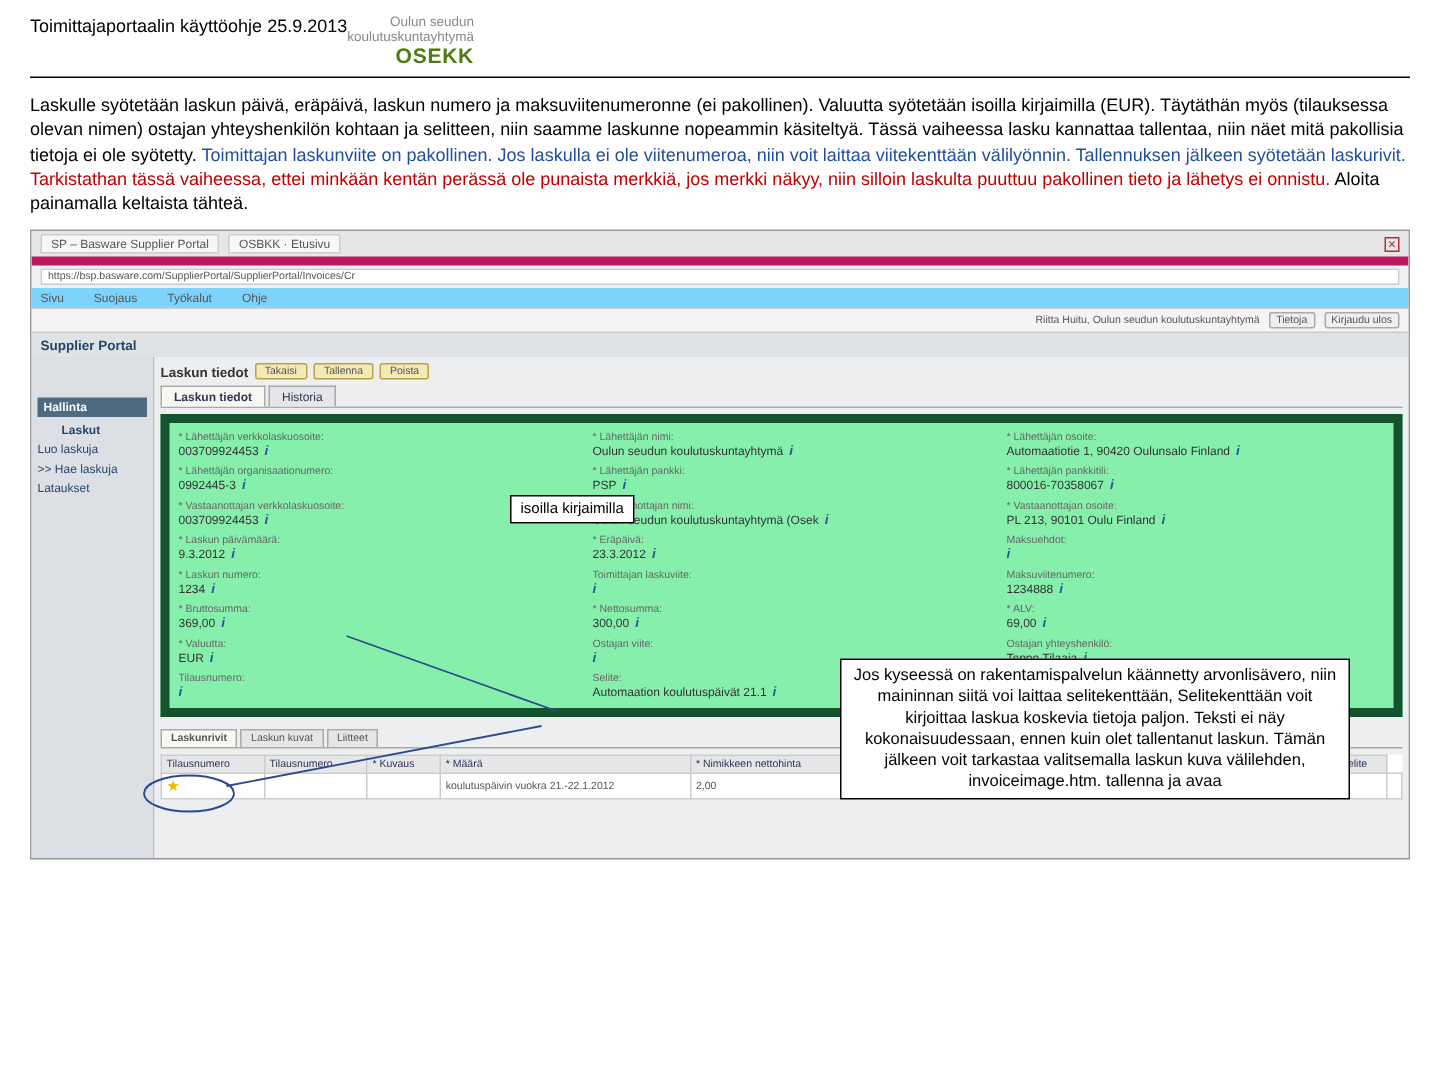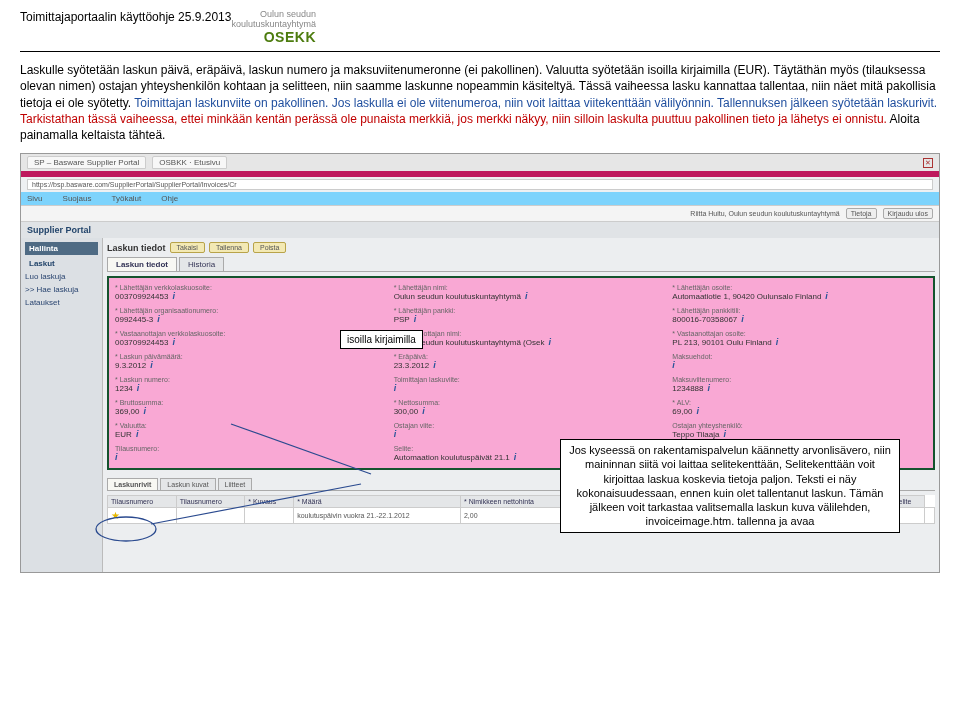--- a/index.html
+++ b/index.html
@@ -44,30 +44,30 @@
   }
   .browser-bar { background: #e6e6e6; border-bottom: 6px solid #be185d; padding: 2px 6px; display:flex; gap:4px; align-items:center; }
   .tab { background: #f7f7f7; border:1px solid #ccc; padding:1px 6px; margin-right:2px; font-size:8px; border-radius:2px 2px 0 0; }
   .close-box { width:10px; height:10px; border:1px solid #a33; display:inline-flex; align-items:center; justify-content:center; color:#a33; font-size:7px; margin-left:auto; }
   .addr-bar { background:#fff; border:1px solid #ccc; margin:2px 6px; padding:1px 4px; font-size:7px; color:#555; }
   .toolbar-row { display:flex; gap:20px; padding:2px 6px; background:#7dd3fc; border-bottom:1px solid #ccc; font-size:8px; }
   .user-bar { display:flex; justify-content:flex-end; gap:6px; padding:2px 6px; background:#f4f4f4; border-bottom:1px solid #ccc; font-size:7px; align-items:center;}
   .btn { border:1px solid #aaa; background:#eee; padding:1px 4px; border-radius:2px; font-size:7px; }
   .portal-body { display:flex; height: 340px; }
   .sidebar { width: 82px; background:#dce0e4; border-right:1px solid #bbb; padding:4px; }
-  .sidebar-title { background:#4f6b84; color:#fff; padding:2px 4px; font-weight:bold; font-size:8px; margin-bottom:4px; width:100%; }
+  .sidebar-title { background:#4f6b84; color:#fff; padding:2px 4px; font-weight:bold; font-size:8px; margin-bottom:4px; width:100%;margin-top:23px; }
   .sidebar-item { color:#2a4570; padding:2px 0; font-size:8px; }
   .main-area { flex:1; padding:4px; background:#eceef0; position:relative; }
   .main-header { display:flex; gap:4px; align-items:center; margin-bottom:4px;}
   .main-header .main-title { font-weight:bold; font-size:9px; color:#333;}
   .action-btn { background:#f3e9b4; border:1px solid #b8a34a; padding:1px 6px; font-size:7px; border-radius:2px; }
   .tab-row { display:flex; gap:0; border-bottom:1px solid #aaa; margin-bottom:4px;}
   .tab-row .ftab { background:#e4e6e8; border:1px solid #aaa; border-bottom:none; padding:2px 8px; font-size:8px; color:#335; margin-right:2px;}
   .tab-row .ftab.active { background:#f8f8f3; font-weight:bold;}
-  .form-area { background:#f9a8d4; border:2px solid #14532d; padding:6px; display:flex; gap:24px; }
+  .form-area { background:#86efac; border:6px solid #14532d; padding:6px; display:flex; gap:24px; }
   .form-col { flex:1; display:flex; flex-direction:column; gap:6px;}
   .form-field .fl { color:#666; font-size:7px; }
   .form-field .fv { color:#333; font-size:8px; display:flex; align-items:center; gap:4px;}
   .info-i { color:#2a5599; font-weight:bold; font-style:italic; font-size:9px;}
   .rows-area { margin-top:8px;}
   .subtabs { display:flex; gap:2px; border-bottom:1px solid #aaa; margin-bottom:4px;}
   .subtabs .st { background:#e4e6e8; border:1px solid #aaa; border-bottom:none; padding:2px 6px; font-size:7px;}
   .subtabs .st.active { background:#f8f8f3; font-weight:bold;}
   .grid { width:100%; border-collapse:collapse; background:#fff; font-size:7px;}
   .grid th, .grid td { border:1px solid #ccc; padding:2px 3px; text-align:left; }
@@ -125,21 +125,21 @@
   <div class="user-bar">
     <span>Riitta Huitu, Oulun seudun koulutuskuntayhtymä</span>
     <span class="btn">Tietoja</span>
     <span class="btn">Kirjaudu ulos</span>
   </div>
   <div style="background:#e0e3e6;padding:3px 6px;font-weight:bold;color:#23456b;font-size:9px;">Supplier Portal</div>
 
   <div class="portal-body">
     <div class="sidebar">
       <div class="sidebar-title">Hallinta</div>
-      <div style="font-weight:bold;font-size:8px;color:#23456b;margin:2px 4px;">Laskut</div>
+      <div style="font-weight:bold;font-size:8px;color:#23456b;margin:2px 16px;">Laskut</div>
       <div class="sidebar-item">Luo laskuja</div>
       <div class="sidebar-item">&gt;&gt; Hae laskuja</div>
       <div class="sidebar-item">Lataukset</div>
     </div>
 
     <div class="main-area">
       <div class="main-header">
         <span class="main-title">Laskun tiedot</span>
         <span class="action-btn">Takaisi</span>
         <span class="action-btn">Tallenna</span>

